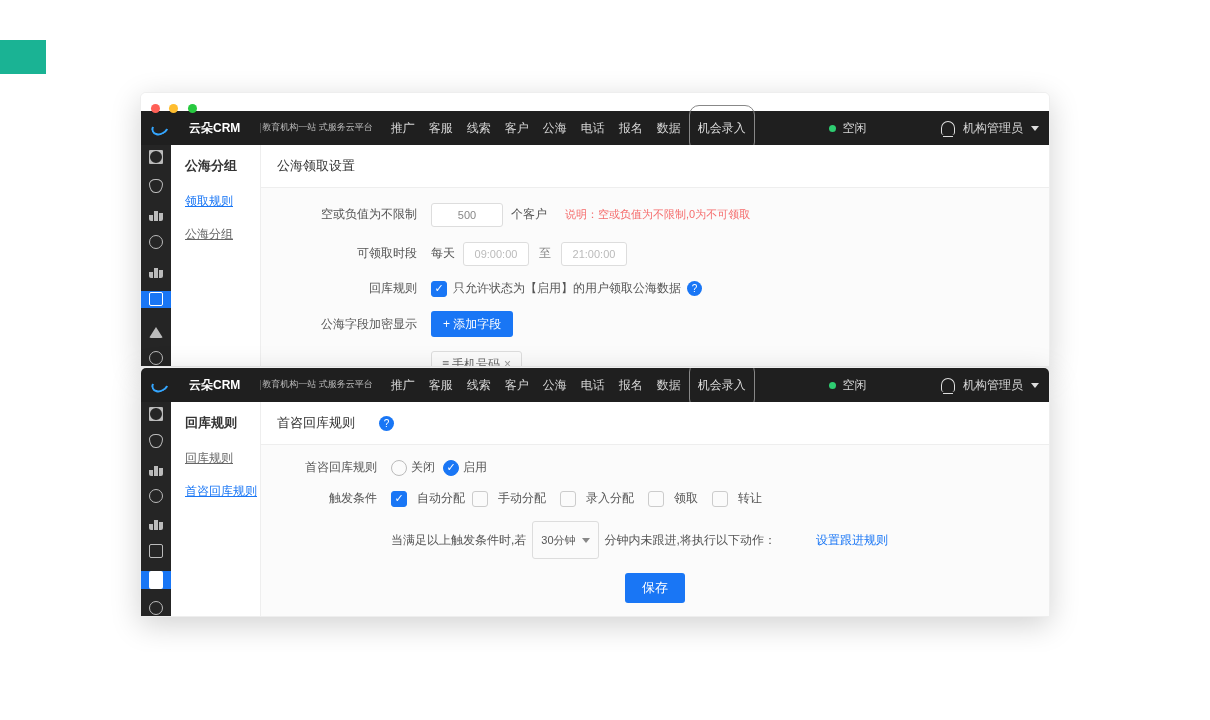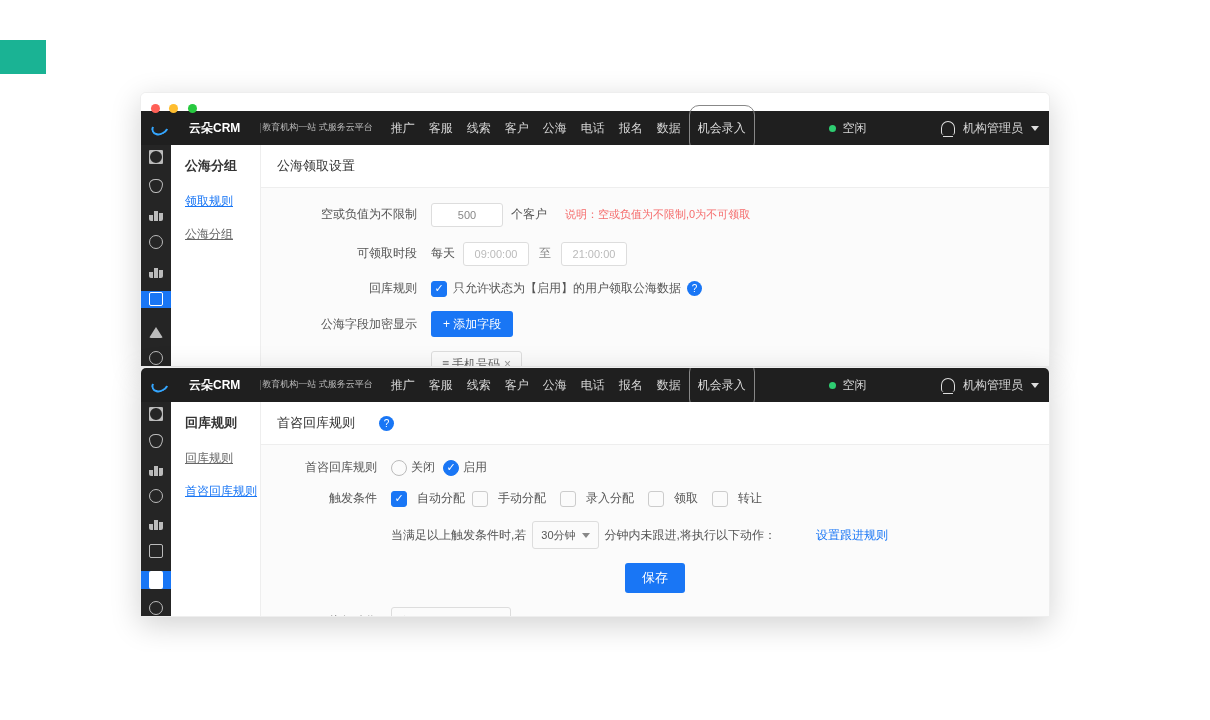--- a/index.html
+++ b/index.html
@@ -75,21 +75,21 @@
   .checkbox{width:16px;height:16px;border-radius:3px;display:inline-flex;align-items:center;justify-content:center;margin-right:6px;border:1px solid #ccc;cursor:pointer;flex:none;}
   .checkbox.on{background:#1976f5;border-color:#1976f5;}
   .checkbox.on::after{content:"✓";color:#fff;font-size:11px;line-height:1;}
   .bluebtn{background:#1976f5;color:#fff;border:none;border-radius:3px;height:26px;padding:0 12px;font-size:12px;cursor:pointer;}
   .chip{display:inline-flex;align-items:center;height:26px;border:1px solid #ddd;border-radius:3px;padding:0 10px;font-size:12px;color:#666;gap:4px;}
   .chip .x{color:#999;cursor:pointer;}
   .chip .bars{letter-spacing:-1px;}
   .radio{width:16px;height:16px;border:1px solid #bbb;border-radius:50%;display:inline-flex;align-items:center;justify-content:center;margin:0 4px 0 0;cursor:pointer;}
   .radio.on{background:#1976f5;border-color:#1976f5;}
   .radio.on::after{content:"✓";color:#fff;font-size:11px;}
-  select.sel, .selbox{height:28px;border:1px solid #ddd;border-radius:3px;font-size:11px;color:#555;padding:0 8px;display:inline-flex;align-items:center;gap:6px;}
+  select.sel, .selbox{height:38px;border:1px solid #ddd;border-radius:3px;font-size:11px;color:#555;padding:0 8px;display:inline-flex;align-items:center;gap:6px;}
   .sv{width:0;height:0;border-left:4px solid transparent;border-right:4px solid transparent;border-top:5px solid #888;display:inline-block;}
   .link{color:#1976f5;cursor:pointer;}
   .savebtn{background:#1976f5;color:#fff;border:none;border-radius:3px;width:60px;height:30px;font-size:13px;cursor:pointer;}
 </style>
 </head>
 <body>
 
 <div class="slide-header">
   <div class="bar"></div>
 </div>

